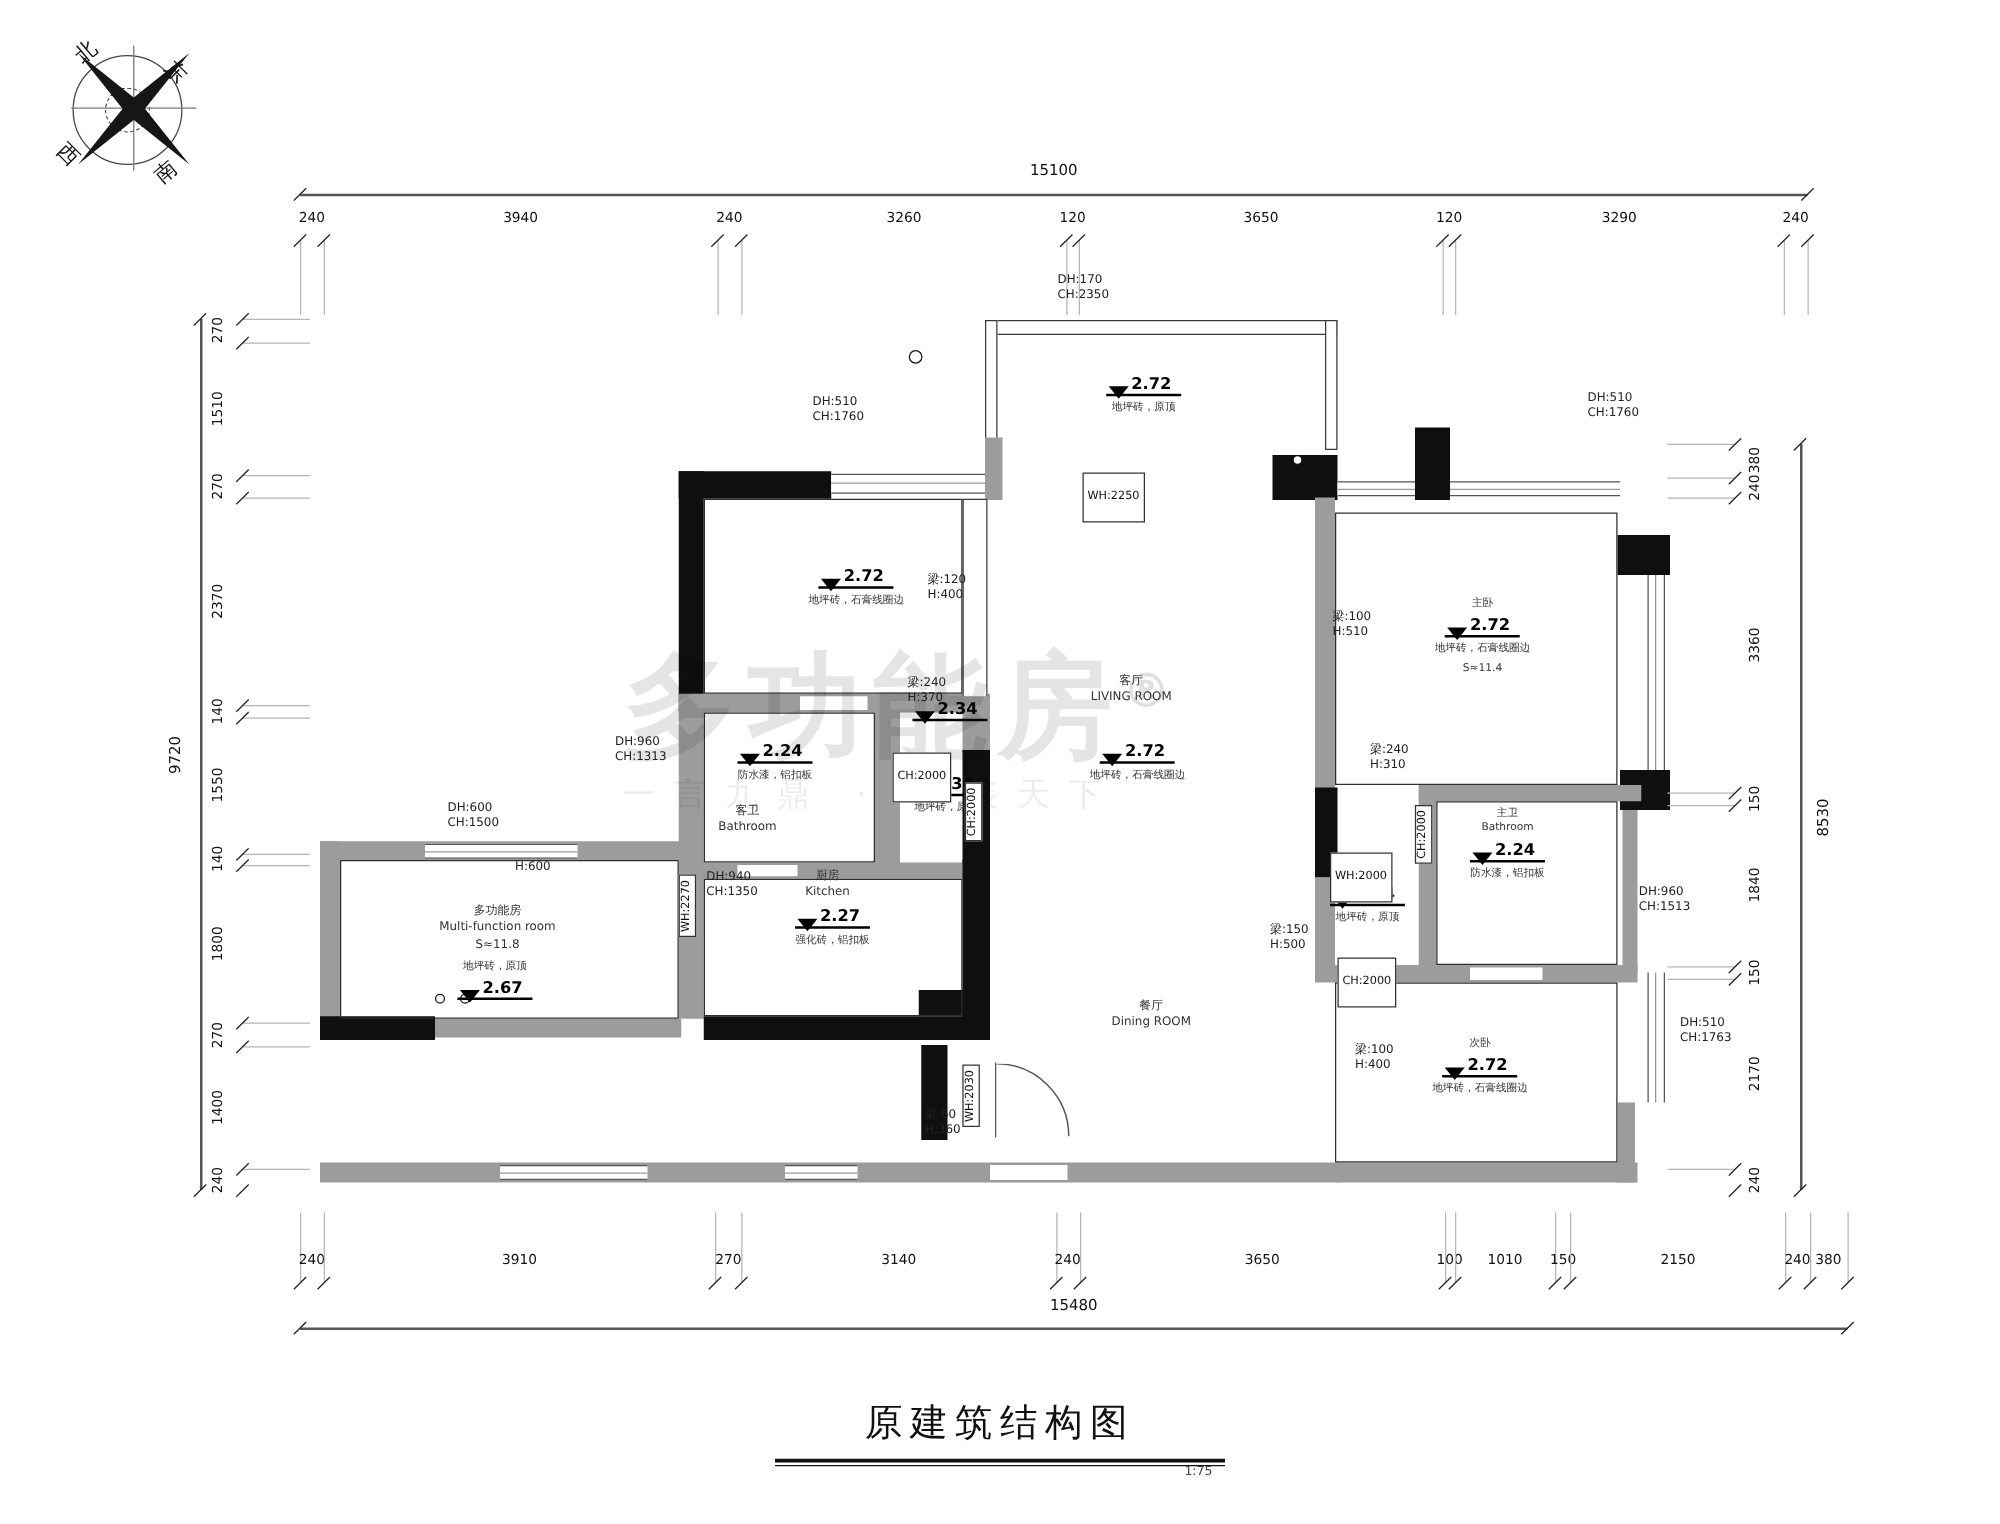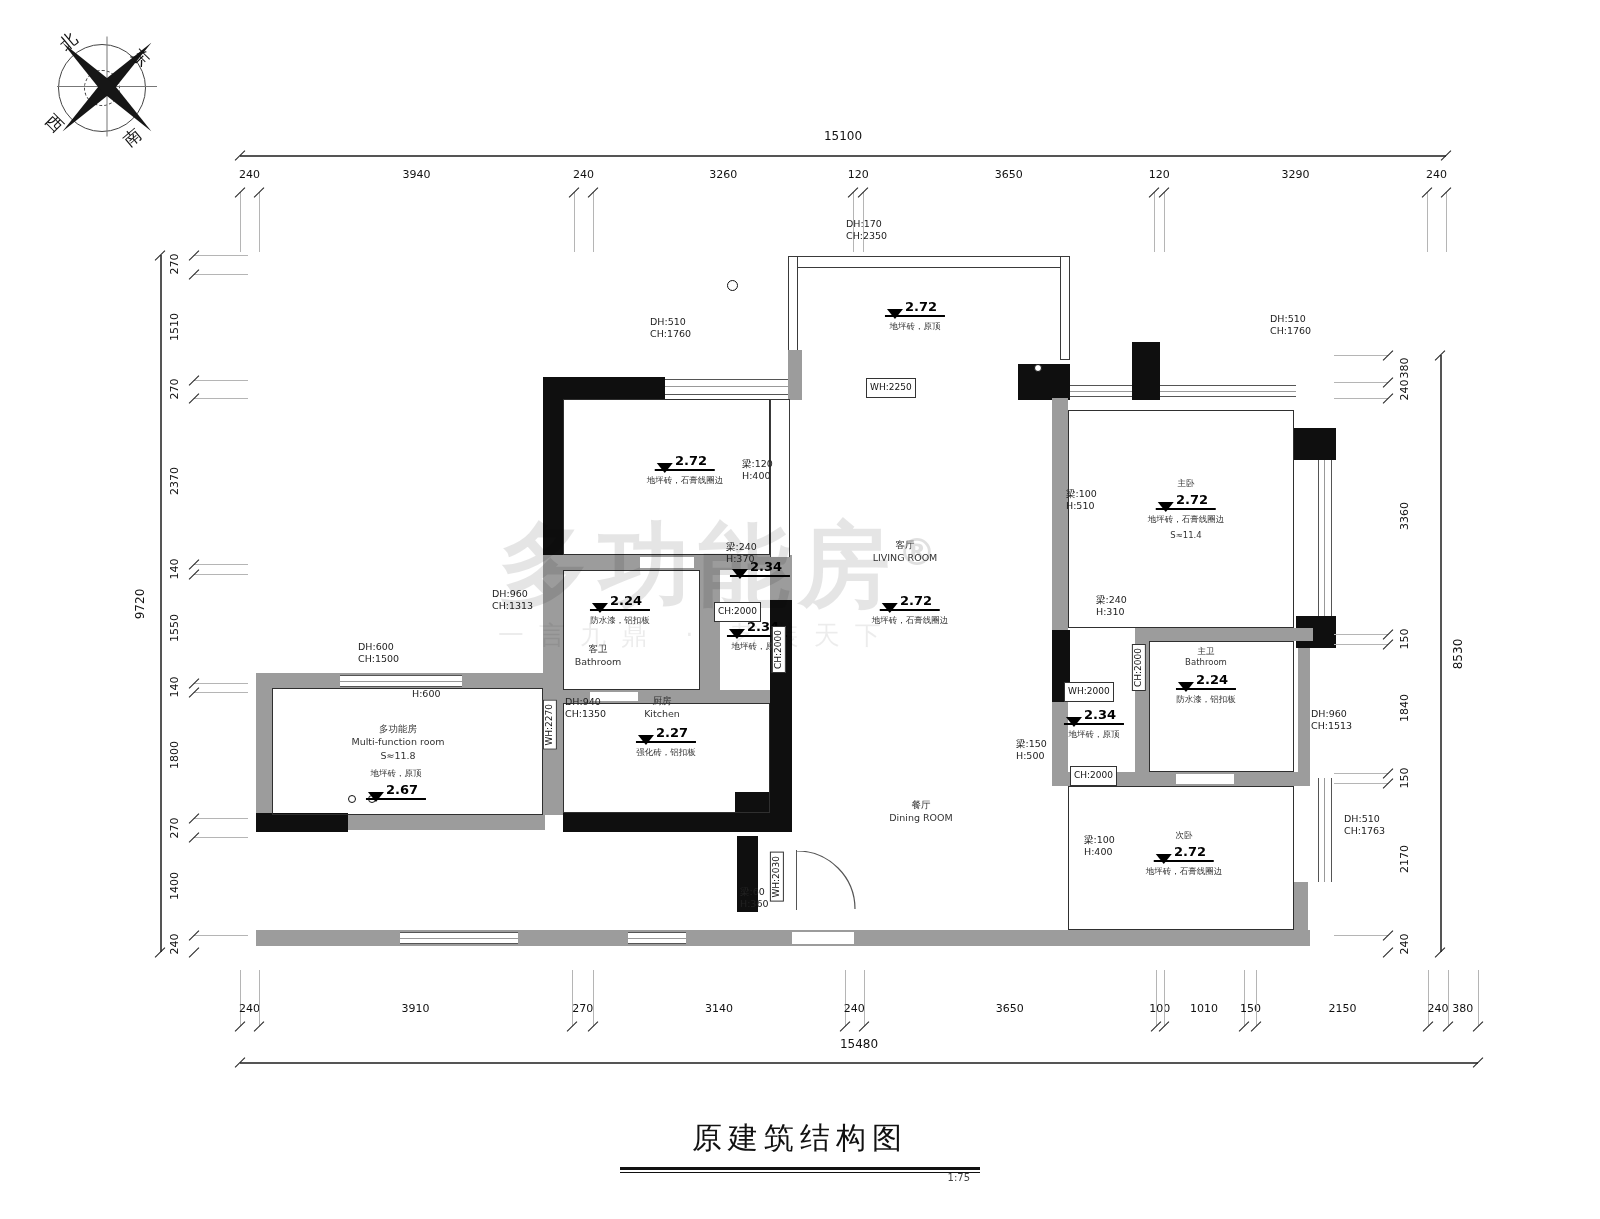--- a/index.html
+++ b/index.html
@@ -16,21 +16,21 @@
   .gap{position:absolute;background:#fff}
   .outline{position:absolute;border:1px solid #2f2f2f;box-sizing:border-box}
   .dline{position:absolute;background:#555}
   .tick{position:absolute;width:14px;height:1px;background:#222;transform:rotate(-45deg)}
   .ext{position:absolute;background:#b5b5b5}
   .dim{position:absolute;font-size:11px;color:#111;white-space:nowrap;transform:translate(-50%,-50%)}
   .dim.v{transform:translate(-50%,-50%) rotate(-90deg)}
   .dimt{font-size:12px}
   .note{position:absolute;font-size:9.5px;color:#222;line-height:1.3;white-space:pre}
   .room{position:absolute;transform:translateX(-50%);text-align:center;font-size:9.5px;color:#333;line-height:1.4;white-space:nowrap}
-  .boxed{position:absolute;font-size:9px;color:#111;background:#fff;border:1px solid #333;padding:4px 3px;white-space:nowrap;line-height:1.1}
+  .boxed{position:absolute;font-size:9px;color:#111;background:#fff;border:1px solid #333;padding:14px 3px;white-space:nowrap;line-height:1.1}
   .boxed.v{writing-mode:vertical-rl;transform:rotate(180deg);padding:3px 1px}
   .lvl{position:absolute;transform:translateX(-50%);text-align:center}
   .lvl-above,.lvl-below{font-size:8.5px;color:#333;line-height:1.35;white-space:nowrap}
   .lvl-row{display:inline-block;border-bottom:2px solid #000;padding:0 8px 0 2px;white-space:nowrap}
   .lvl-tri{display:inline-block;width:0;height:0;border:8px solid transparent;border-top:10px solid #000;border-bottom:none;transform:translateY(8px);margin-right:2px}
   .lvl-val{font-size:13px;font-weight:bold;color:#000}
   .circ{position:absolute;border:1.5px solid #111;border-radius:50%;background:#fff;box-sizing:border-box}
   #watermark{position:absolute;left:498px;top:520px;z-index:2;pointer-events:none}
   #wm1{font-size:92px;font-weight:bold;color:rgba(0,0,0,0.10);letter-spacing:8px;line-height:1}
   #wm1 sup{font-size:38px;color:rgba(0,0,0,0.12)}

